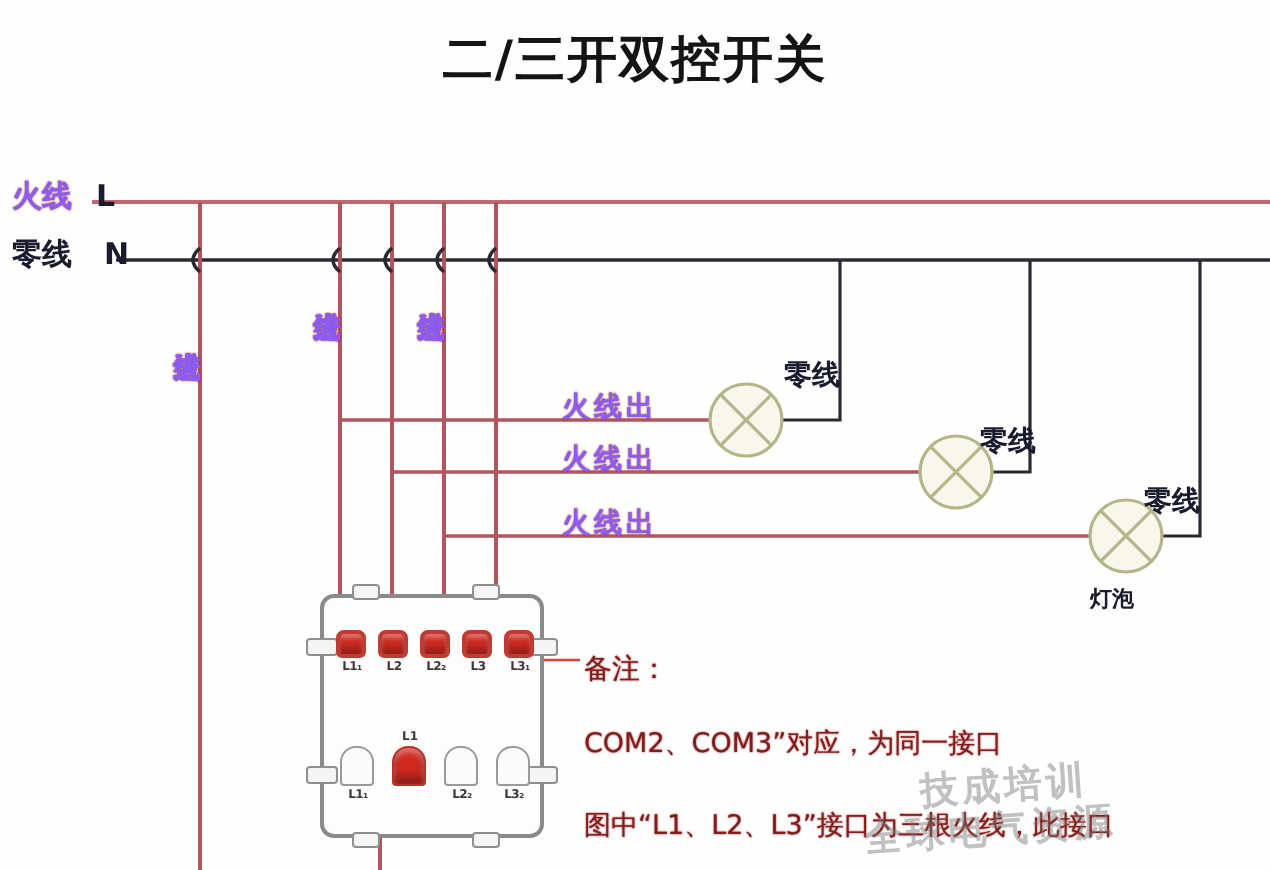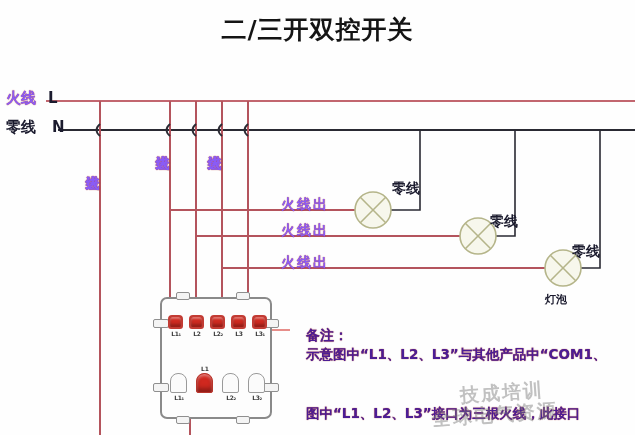--- a/index.html
+++ b/index.html
@@ -26,23 +26,23 @@
     text-shadow:0 0 1px #a01b18;
   }
   .lab-dark{color:#1b1b2e;font-weight:bold;}
 
   .vert{
     writing-mode:vertical-rl;text-orientation:upright;
     letter-spacing:0px;
   }
 
   .note{
-    position:absolute;color:#4c1d95;font-weight:bold;
+    position:absolute;color:#7f1d1d;font-weight:normal;
     text-shadow:0 0 1px #9d201c;
-    line-height:18px;font-size:13.5px;white-space:pre-line;margin-left:14px;
+    line-height:18px;font-size:13.5px;white-space:pre-line;
   }
 
   .wm{
     position:absolute;color:rgba(120,120,120,.45);
     font-size:19px;font-weight:bold;letter-spacing:2px;
     transform:rotate(-4deg);pointer-events:none;white-space:pre;
   }
 
   
   #switch{
@@ -196,19 +196,19 @@
       </div>
       <div class="btn">
         <div class="topl"></div>
         <div class="cap"></div>
         <div class="tl">L3₂</div>
       </div>
     </div>
   </div>
 
   <div class="note" style="left:292px;top:326px;font-size:14px;">备注：</div>
-  <div class="note" style="left:292px;top:345px;">示意图中“L1、L2、L3”与其他产品中“COM1、</div>
+  <div class="note" style="left:292px;top:363px;">COM2、COM3”对应，为同一接口</div>
   <div class="note" style="left:292px;top:404px;">图中“L1、L2、L3”接口为三根火线，此接口</div>
 
   <div class="wm" style="left:460px;top:380px;">技成培训</div>
   <div class="wm" style="left:432px;top:402px;">全球电气资源</div>
 
 </div>
 
 </body></html>

